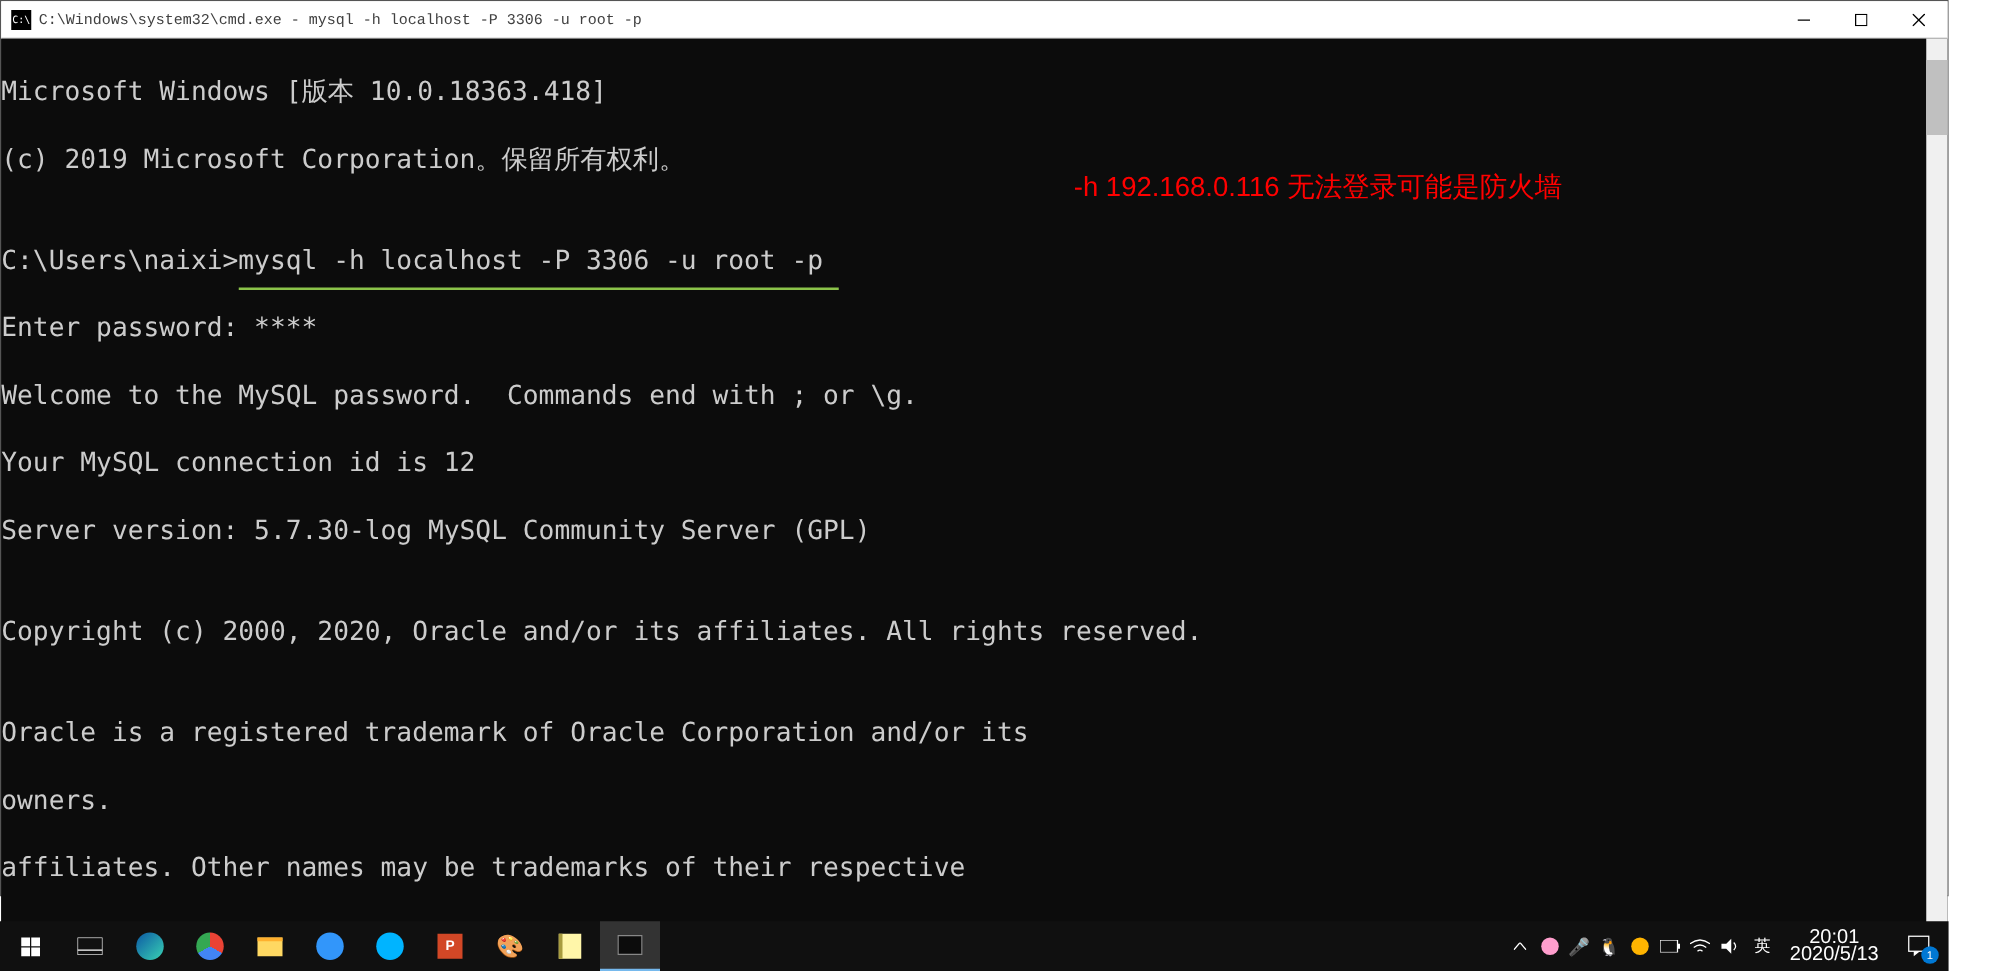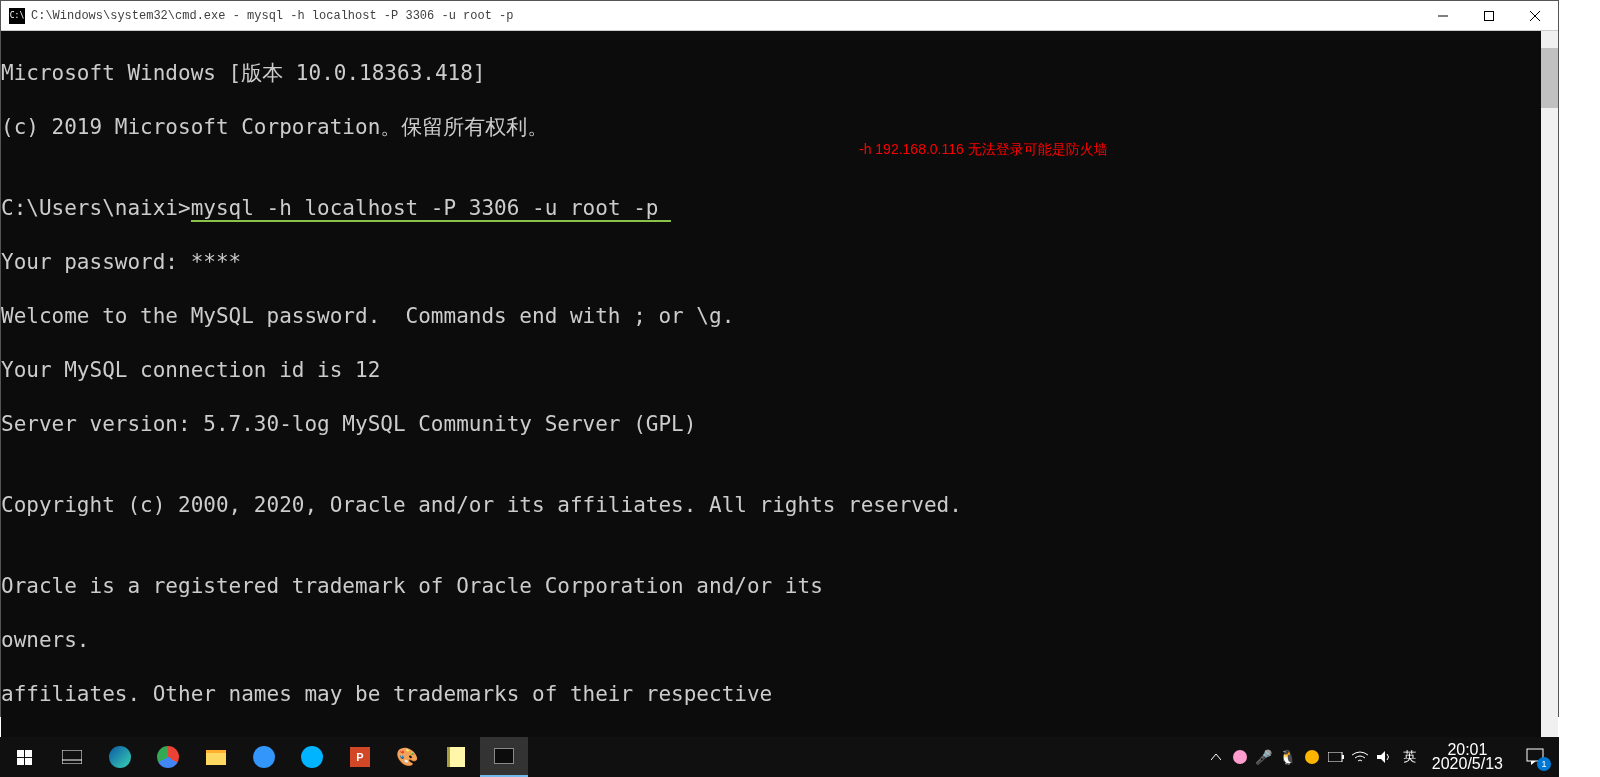--- a/index.html
+++ b/index.html
@@ -62,27 +62,27 @@
     font-size: 21px;
     line-height: 27px;
     padding: 2px 0 0 0;
     white-space: pre;
     overflow: hidden;
     position: relative;
   }
   .line { display:block; }
   .underline {
     border-bottom: 2px solid #8bc34a;
-    padding-bottom: 0;
+    padding-bottom: 10px;
   }
   .annotation {
     position: absolute;
     color: #ff0000;
     font-family: "Microsoft YaHei","SimHei",sans-serif;
-    font-size: 14px;
+    font-size: 22px;
     left: 858px;
     top: 105px;
     white-space: nowrap;
   }
   .vscroll {
     width: 17px;
     background: #f0f0f0;
     position: relative;
   }
   .vscroll-thumb {
@@ -182,21 +182,21 @@
           </svg>
       </div>
     </div>
   </div>
   <div class="terminal-wrap">
     <div class="terminal">
 <span class="line">Microsoft Windows [版本 10.0.18363.418]</span>
 <span class="line">(c) 2019 Microsoft Corporation。保留所有权利。</span>
 <span class="line"></span>
 <span class="line"><span>C:\Users\naixi&gt;</span><span class="underline">mysql -h localhost -P 3306 -u root -p </span></span>
-<span class="line">Your password: ****</span>
+<span class="line">Enter password: ****</span>
 <span class="line">Welcome to the MySQL password.  Commands end with ; or \g.</span>
 <span class="line">Your MySQL connection id is 12</span>
 <span class="line">Server version: 5.7.30-log MySQL Community Server (GPL)</span>
 <span class="line"></span>
 <span class="line">Copyright (c) 2000, 2020, Oracle and/or its affiliates. All rights reserved.</span>
 <span class="line"></span>
 <span class="line">Oracle is a registered trademark of Oracle Corporation and/or its</span>
 <span class="line">owners.</span>
 <span class="line">affiliates. Other names may be trademarks of their respective</span>
 <span class="line"></span>

